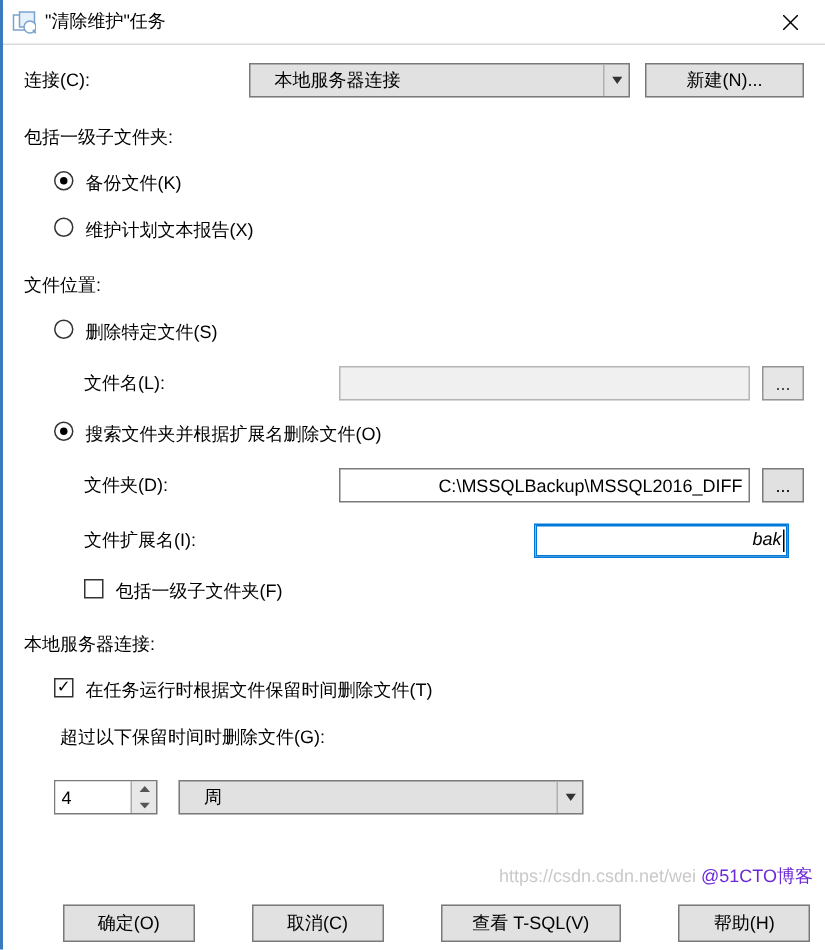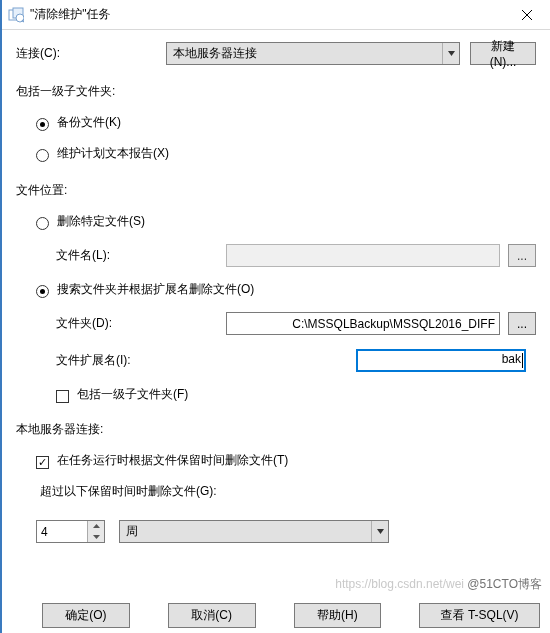--- a/index.html
+++ b/index.html
@@ -30,42 +30,42 @@
   }
   .titlebar .close svg { width: 10px; height: 10px; }
   .content { padding: 12px 14px 0 14px; }
   .row { display: flex; align-items: center; margin-bottom: 18px; }
   .row .lbl { width: 150px; }
   .dropdown {
     flex: 1;
     height: 23px;
     border: 1px solid #7a7a7a;
     background: #e1e1e1;
-    display: flex; align-items: center; padding: 0 6px;
+    display: flex; align-items: center; padding: 0 16px;
     position: relative;
     margin-right: 10px;
   }
   .dropdown .dd-arrow {
     position: absolute; right: 0; top: 0; width: 17px; height: 100%;
     display: flex; align-items: center; justify-content: center;
     border-left: 1px solid #b0b0b0;
   }
   .btn {
     height: 23px;
     border: 1px solid #7a7a7a;
     background: #e1e1e1;
     padding: 0 14px;
     font-size: 12px;
     cursor: default;
     display: inline-flex; align-items: center; justify-content: center;
   }
-  .btn-new { width: 66px; }
+  .btn-new { width: 106px; }
   .section-label { margin: 8px 0 14px 0; }
   .group { padding-left: 20px; }
-  .radio-row, .check-row { display: flex; align-items: flex-end; margin-bottom: 14px; }
+  .radio-row, .check-row { display: flex; align-items: flex-start; margin-bottom: 14px; }
   .radio, .checkbox {
     width: 13px; height: 13px; border: 1px solid #333; margin-right: 8px;
     display: inline-flex; align-items: center; justify-content: center;
     background: #fff;
   }
   .radio { border-radius: 50%; }
   .radio.selected::after {
     content: ""; width: 5px; height: 5px; background: #000; border-radius: 50%;
   }
   .checkbox.checked::after {
@@ -77,21 +77,21 @@
     border: 1px solid #7a7a7a; height: 23px; background: #fff; padding: 2px 4px;
     font-size: 12px; font-family: inherit; text-align: right;
   }
   .tbox.disabled { background: #f0f0f0; border-color: #b5b5b5; color: #888; }
   .tbox.focused { border: 1px solid #0078d7; box-shadow: 0 0 0 1px #0078d7 inset; }
   .small-btn {
     width: 28px; height: 23px; border: 1px solid #7a7a7a; background: #e1e1e1;
     display: inline-flex; align-items: center; justify-content: center; margin-left: 8px;
     font-size: 12px;
   }
-  .caret { position: relative; }
+  .caret { position: relative; font-style: italic; }
   .caret::after {
     content: ""; position: absolute; right: 2px; top: 3px; width: 1px; height: 15px;
     background: #000;
   }
   .spinner {
     display: inline-flex; border: 1px solid #7a7a7a; height: 23px;
   }
   .spinner .sp-val {
     width: 50px; padding: 2px 4px; background: #fff; border: none; font-size: 12px;
   }
@@ -102,21 +102,21 @@
   .bottom-btns {
     position: absolute; bottom: 0; left: 2px; right: 0; height: 34px;
     display: flex; gap: 10px; padding: 4px 10px 0 10px;
     overflow: hidden;
   }
   .bottom-btns .btn { width: 100px; height: 25px; margin-left: 28px; }
   .watermark {
     position: absolute; right: 8px; bottom: 40px; color: #c9c9c9; font-size: 12px;
     pointer-events: none;
   }
-  .watermark .wm2 { color: #737373; margin-top: 28px; }
+  .watermark .wm2 { color: #6d28d9; margin-top: 28px; }
   svg.triangle { width: 7px; height: 5px; }
 </style>
 </head>
 <body>
 
 <div class="titlebar">
   <span class="icon">
     <svg viewBox="0 0 16 16">
       <rect x="1" y="3" width="10" height="10" fill="#fff" stroke="#7aa2cf"></rect>
       <rect x="5" y="1" width="10" height="10" fill="#e6f0fb" stroke="#7aa2cf"></rect>
@@ -230,19 +230,19 @@
         </span>
       </div>
     </div>
   </div>
 
 </div>
 
 <div class="bottom-btns">
   <button class="btn">确定(O)</button>
   <button class="btn">取消(C)</button>
+  <button class="btn" style="width:140px;">查看 T-SQL(V)</button>
   <button class="btn">帮助(H)</button>
-  <button class="btn" style="width:140px;">查看 T-SQL(V)</button>
 </div>
 
 <div class="watermark">
-  <span>https://blog.csdn.net/wei</span> <span class="wm2">@51CTO博客</span>
+  <span>https://csdn.csdn.net/wei</span> <span class="wm2">@51CTO博客</span>
 </div>
 
 </body></html>

